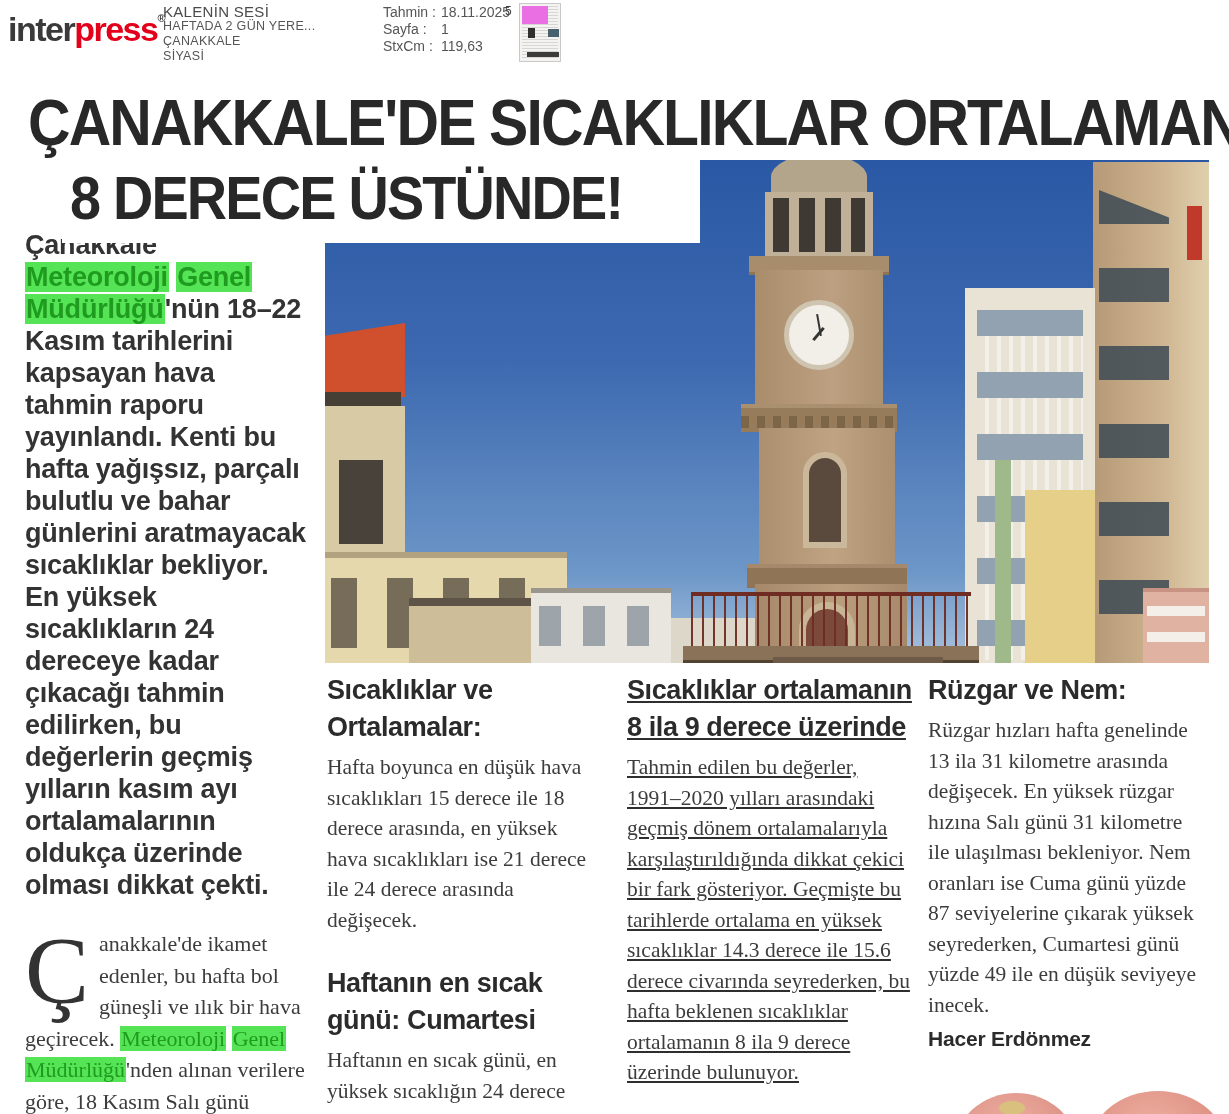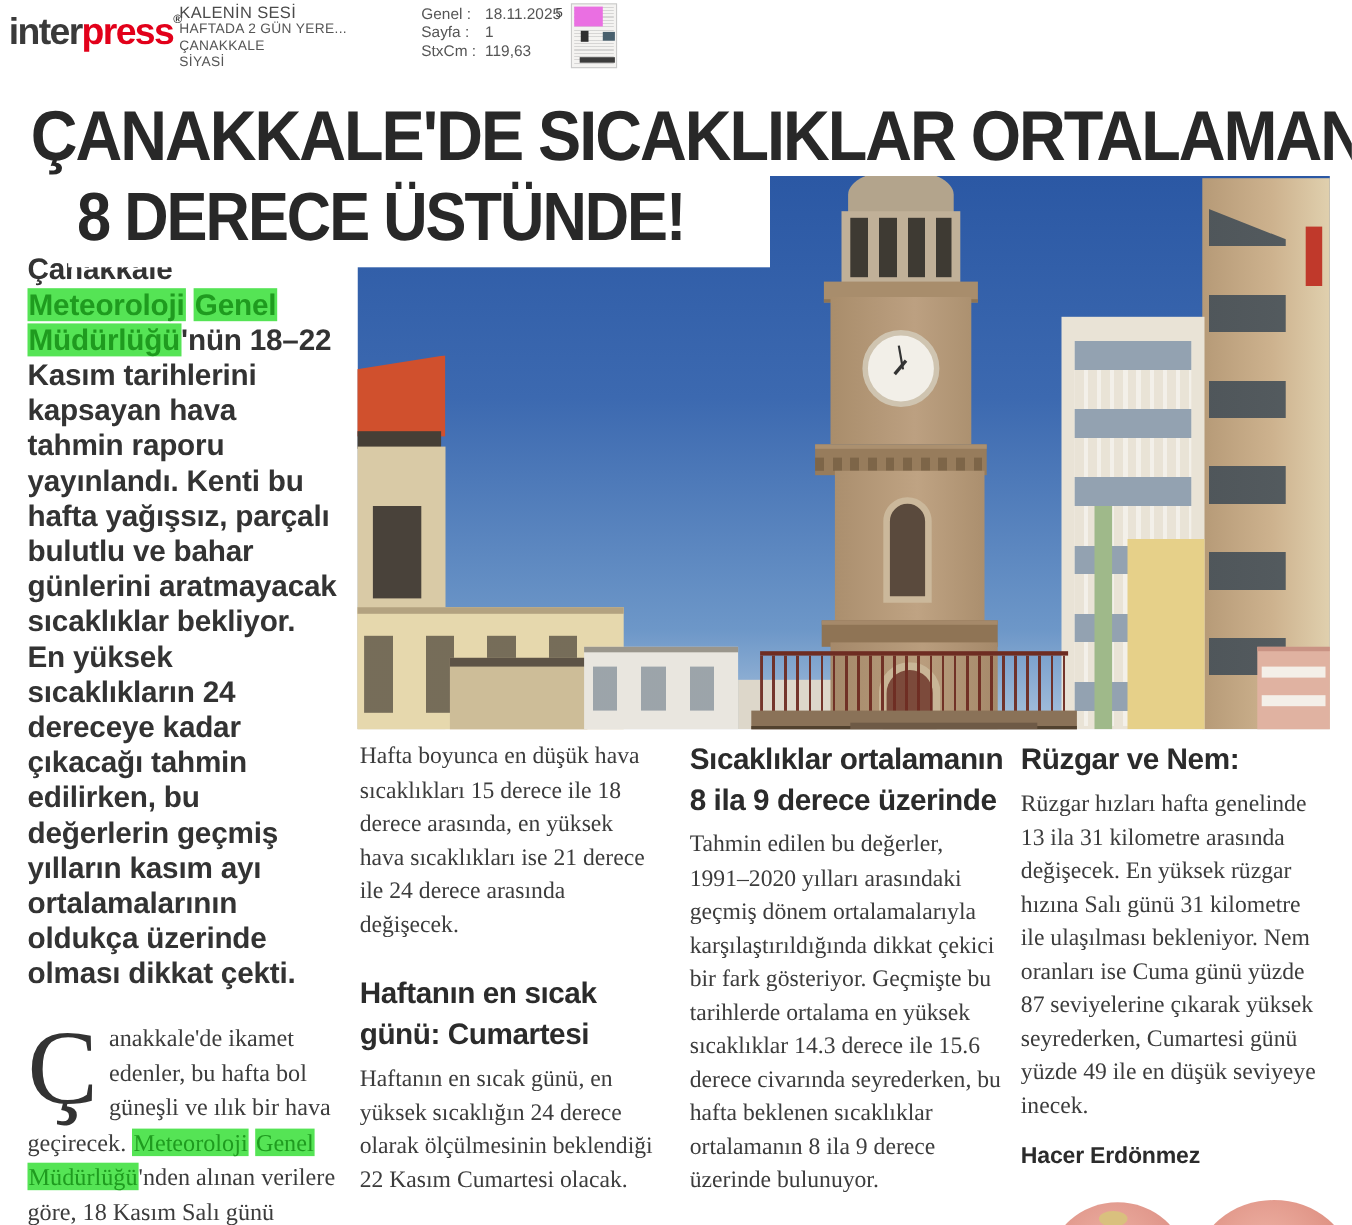--- a/index.html
+++ b/index.html
@@ -109,27 +109,27 @@
   
   .col{position:absolute;}
   .col1{left:25px;top:229px;width:281px;}
   .lead{font-weight:bold;font-size:27px;line-height:32px;color:#333;letter-spacing:-.2px;}
   .hl{background:var(--hl-bg,#55e455);color:var(--hl-green,#1f9b1f);padding:0 1px;}
   .serifp{font-family:"Liberation Serif", serif;font-size:22px;line-height:31.5px;color:#3c3c3c;
     margin-top:27px;}
   .dropcap{float:left;font-family:"Liberation Serif", serif;font-size:96px;line-height:74px;
     padding:6px 10px 0 0;color:#333;}
   .col2{left:327px;top:672px;width:273px;}
-  .col3{left:627px;top:672px;width:288px;}
+  .col3{left:627px;top:672px;width:288px;text-decoration:underline;}
   .col4{left:928px;top:672px;width:276px;}
   .sec-h{font-weight:bold;font-size:27px;line-height:37px;letter-spacing:-.4px;color:#2b2b2b;
     margin:0 0 6px 0;}
   .sec-b{font-family:"Liberation Serif", serif;font-size:21.5px;line-height:30.5px;color:#3c3c3c;}
   .sec2{margin-top:30px;}
-  .byline{font-weight:bold;font-size:21px;color:#2b2b2b;margin-top:19px;letter-spacing:-.2px;}
+  .byline{font-weight:bold;font-size:21px;color:#2b2b2b;margin-top:7px;letter-spacing:-.2px;}
   
   .tomato1{position:absolute;left:955px;top:1093px;width:122px;height:110px;border-radius:50%;
     background:radial-gradient(circle at 45% 40%,#eeb3a6,#e0968a 60%,#d2857b);}
   .tomato1 .spot{position:absolute;left:44px;top:8px;width:26px;height:14px;border-radius:50%;
     background:#d9c07e;}
   .tomato2{position:absolute;left:1088px;top:1091px;width:140px;height:120px;border-radius:50%;
     background:radial-gradient(circle at 45% 40%,#efb5a8,#e09486 60%,#d1837a);}
 </style>
 </head>
 <body>
@@ -143,21 +143,21 @@
     <div class="pub">
       <div class="pname">KALENİN SESİ</div>
       <div class="pline">HAFTADA 2 GÜN YERE...</div>
       <div class="pline">ÇANAKKALE</div>
       <div class="pline">SİYASİ</div>
     </div>
     <div class="meta">
       <table>
         <tbody>
             <tr>
-          <td class="ml">Genel :</td>
+          <td class="ml">Tahmin :</td>
           <td>18.11.2025</td>
         </tr>
         <tr>
           <td class="ml">Sayfa :</td>
           <td>1</td>
         </tr>
         <tr>
           <td class="ml">StxCm :</td>
           <td>119,63</td>
         </tr>
@@ -227,20 +227,21 @@
 
   <div class="col col1">
     <div class="lead"><span>Çanakkale </span><span class="hl">Meteoroloji</span><span> </span><span class="hl">Genel</span><span> </span><span class="hl">Müdürlüğü</span><span>'nün 18–22 Kasım tarihlerini kapsayan hava tahmin raporu yayınlandı. Kenti bu hafta yağışsız, parçalı bulutlu ve bahar günlerini aratmayacak sıcaklıklar bekliyor. En yüksek sıcaklıkların 24 dereceye kadar çıkacağı tahmin edilirken, bu değerlerin geçmiş yılların kasım ayı ortalamalarının oldukça üzerinde olması dikkat çekti.</span></div>
     <div class="serifp">
       <span class="dropcap">Ç</span><span><span>anakkale'de ikamet edenler, bu hafta bol güneşli ve ılık bir hava geçirecek. </span><span class="hl">Meteoroloji</span><span> </span><span class="hl">Genel</span><span> </span><span class="hl">Müdürlüğü</span><span>'nden alınan verilere göre, 18 Kasım Salı günü başlayıp 22 Kasım Cumartesi gününe kadar sürecek olan dönemde herhangi bir yağış hadisesi beklenmiyor.</span></span>
     </div>
   </div>
 
   <div class="col col2">
     <div>
+      <div class="sec-h">Sıcaklıklar ve Ortalamalar:</div>
       <div class="sec-b">Hafta boyunca en düşük hava sıcaklıkları 15 derece ile 18 derece arasında, en yüksek hava sıcaklıkları ise 21 derece ile 24 derece arasında değişecek.</div>
     </div>
     <div class="sec2">
       <div class="sec-h">Haftanın en sıcak günü: Cumartesi</div>
       <div class="sec-b">Haftanın en sıcak günü, en yüksek sıcaklığın 24 derece olarak ölçülmesinin beklendiği 22 Kasım Cumartesi olacak.</div>
     </div>
   </div>
 
   <div class="col col3">
     <div>

